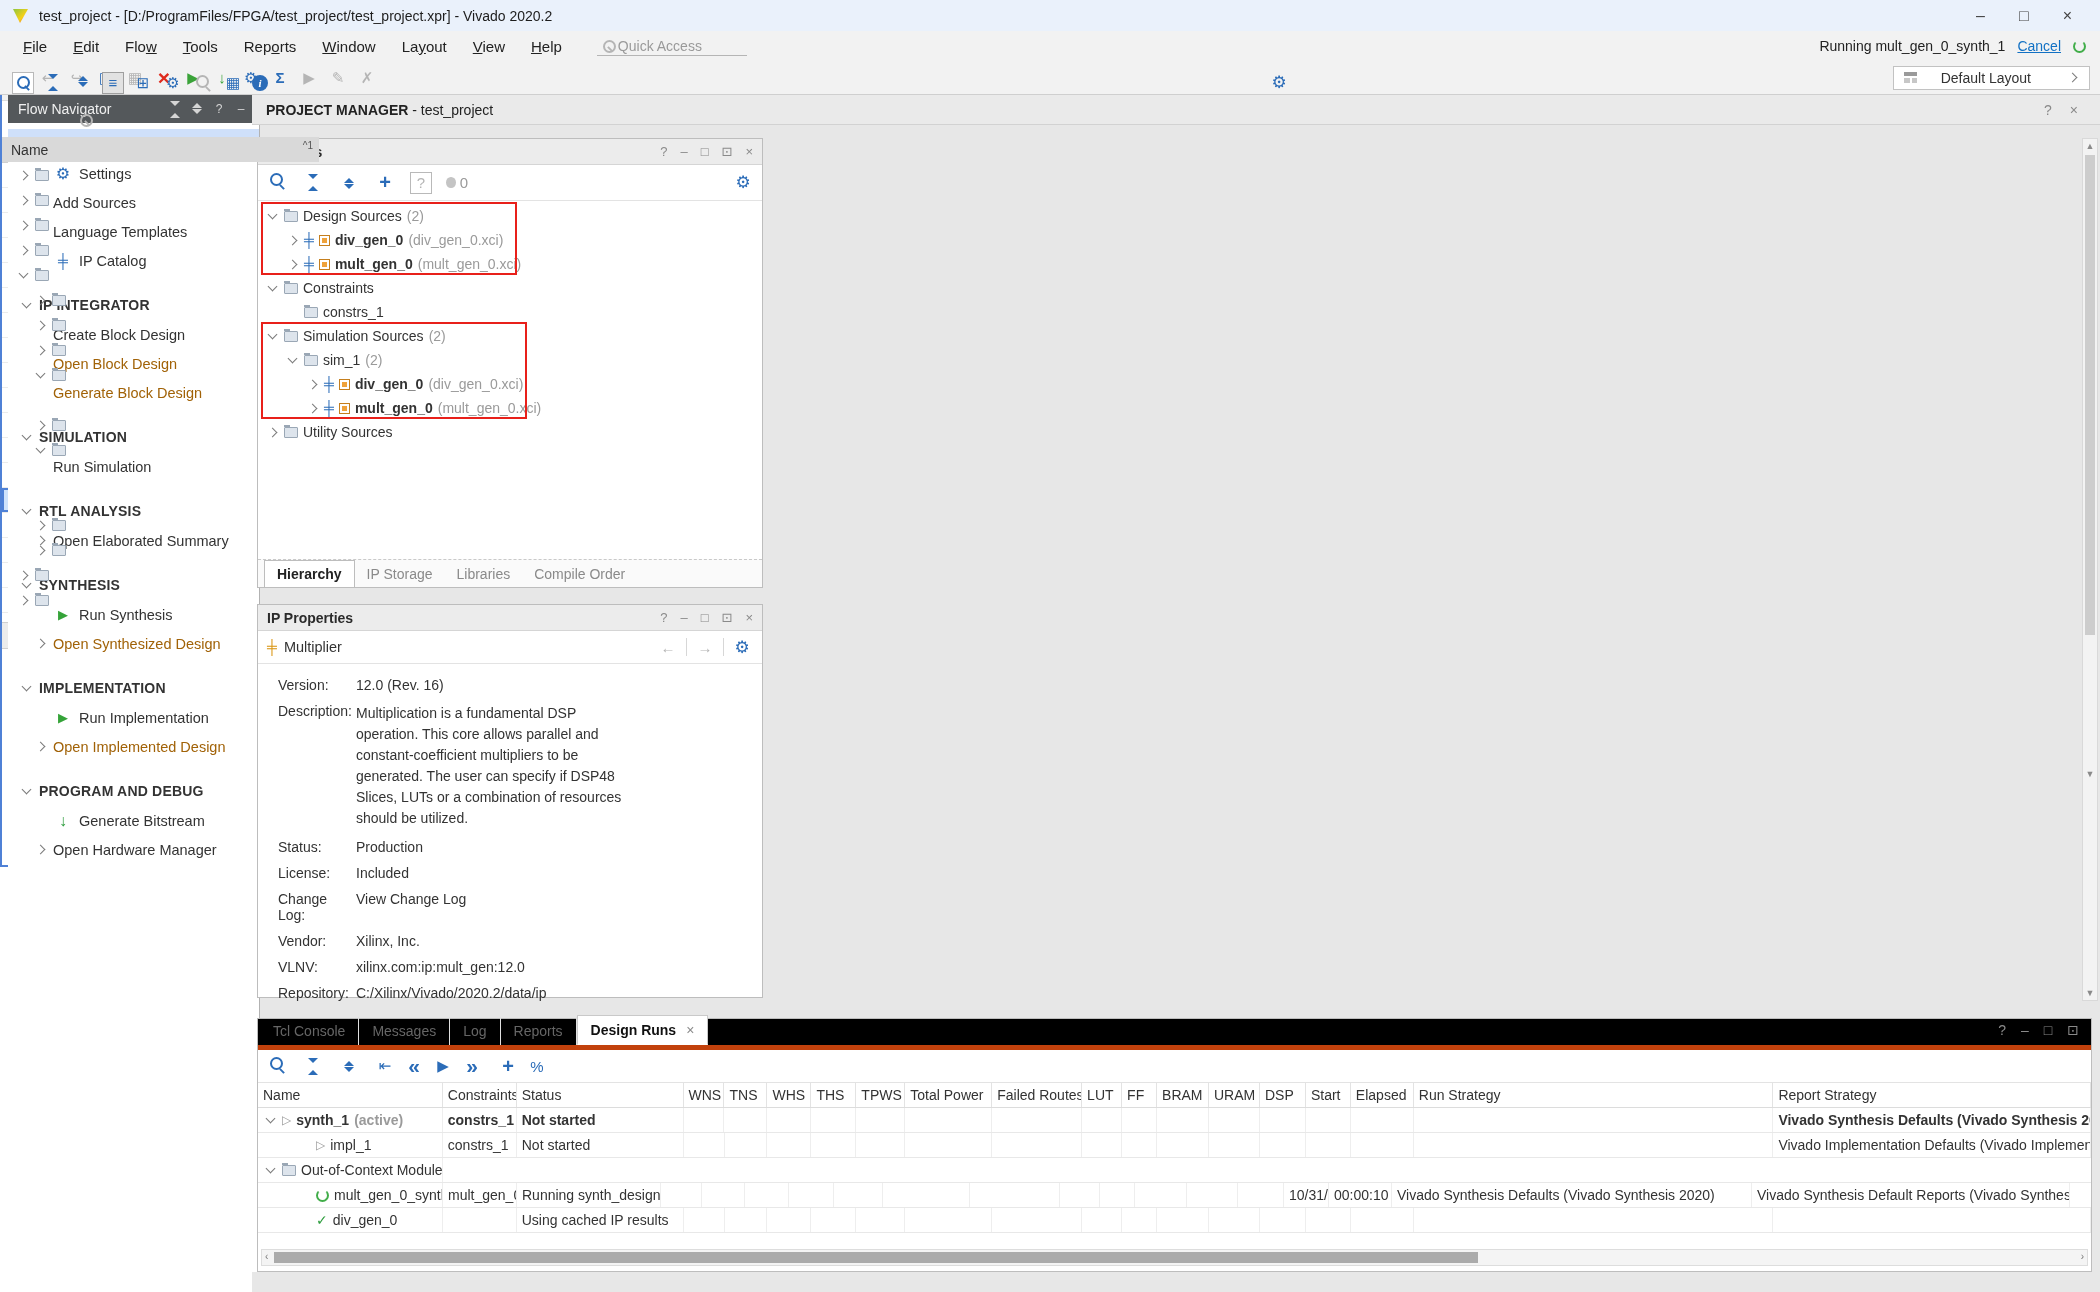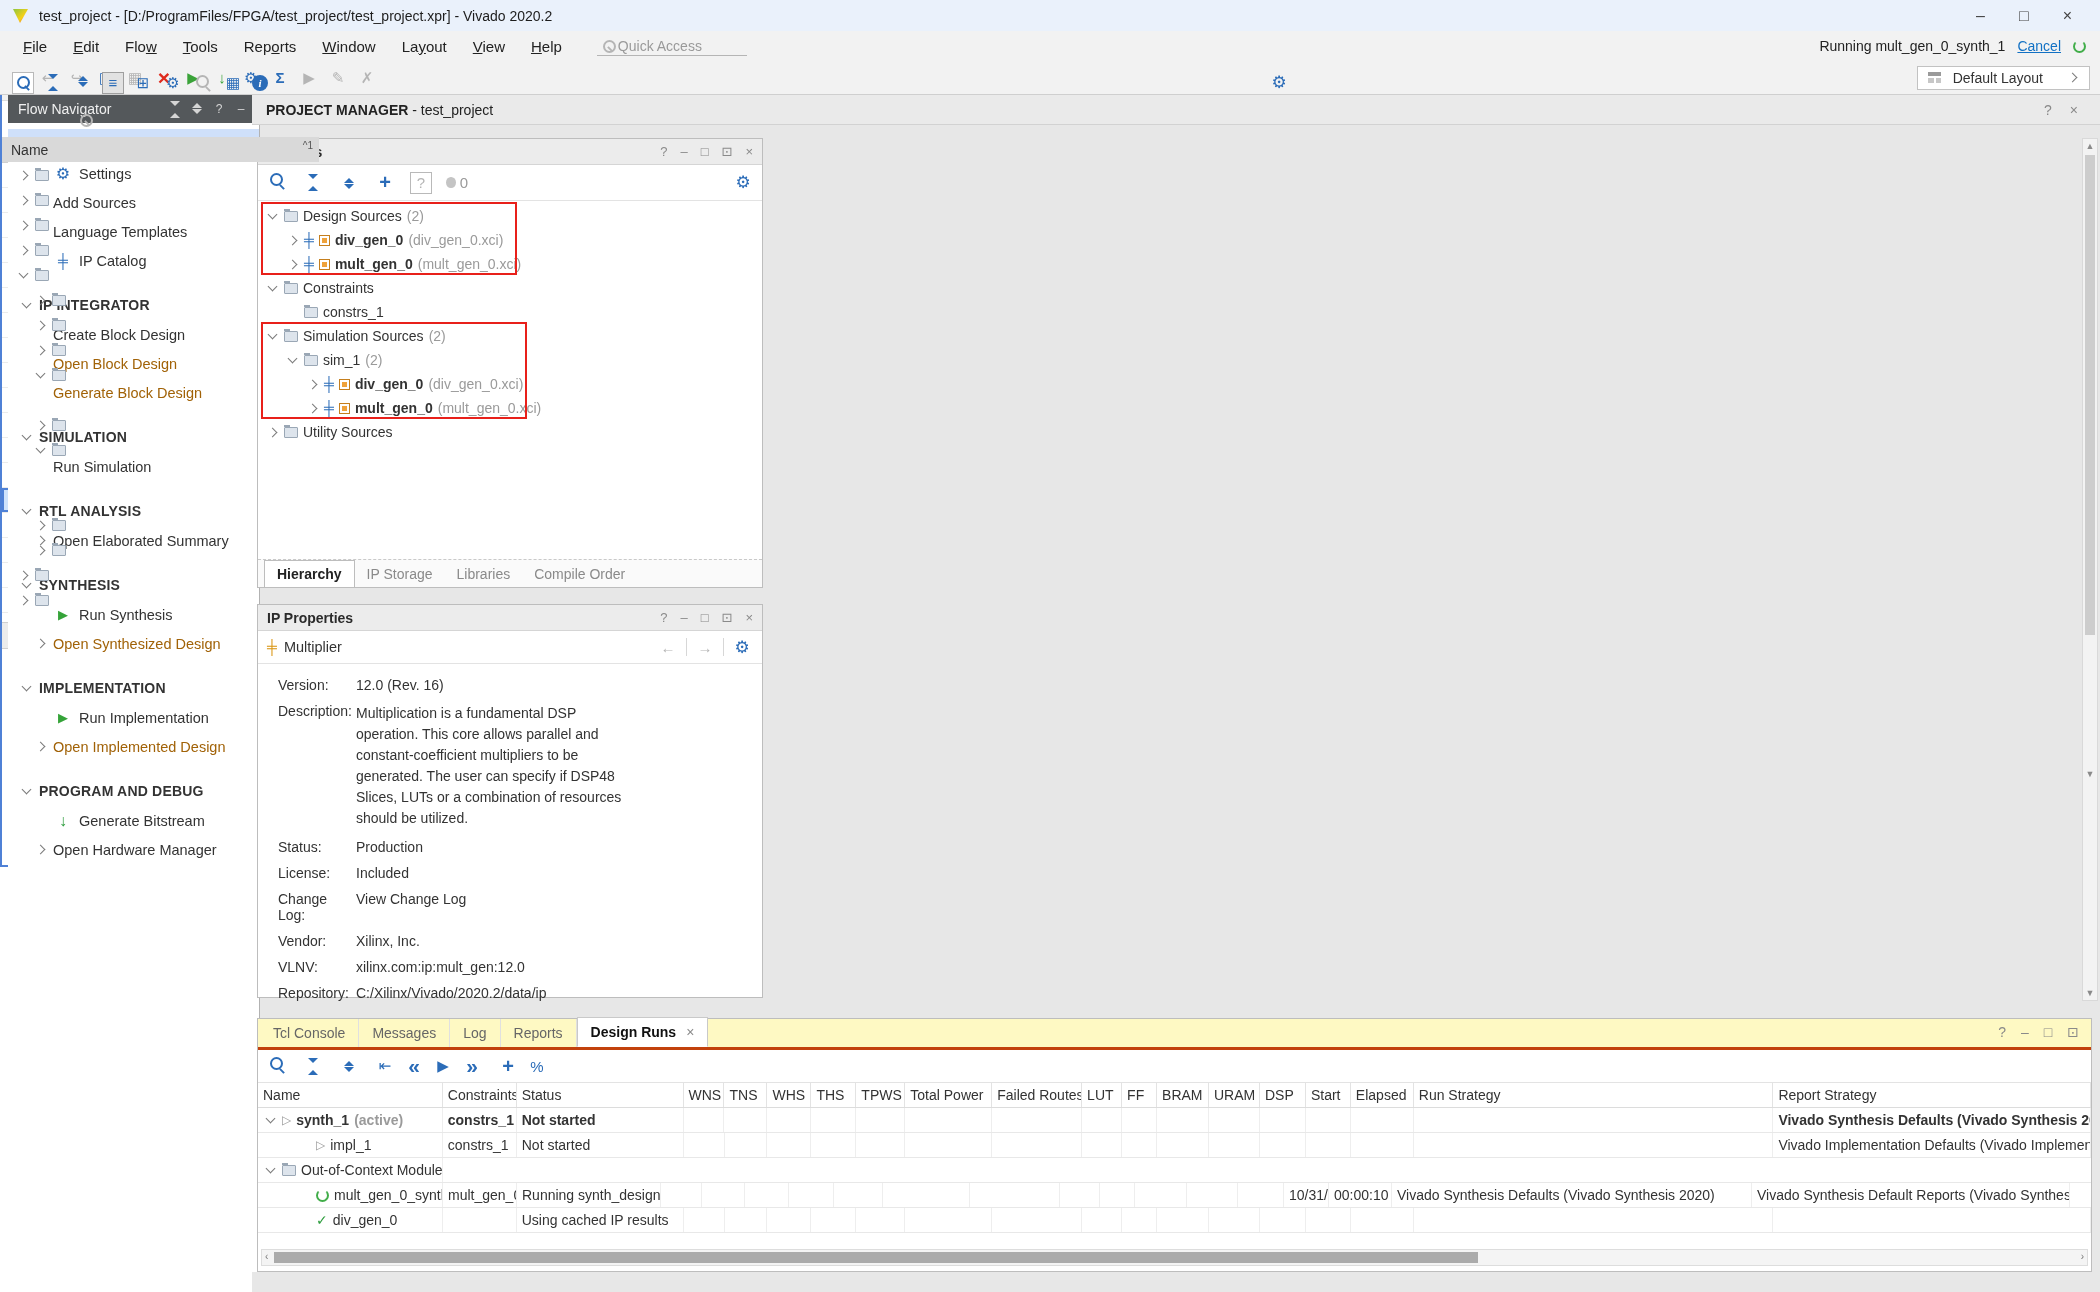--- a/index.html
+++ b/index.html
@@ -44,21 +44,21 @@
 .titlebar{position:absolute;left:0;top:0;width:2100px;height:31px;background:#eaf1fb;display:flex;align-items:center;padding:0 12px;gap:10px}
 .title-text{font-size:14px;color:#1d1d1d}
 .win-controls{margin-left:auto;display:flex;gap:34px;padding-right:16px;color:#444;font-size:16px}
 .menubar{position:absolute;left:0;top:31px;width:2100px;height:30px;background:#f2f2f2;display:flex;align-items:center;padding-left:10px}
 .menu-item{padding:4px 13px;font-size:15px;color:#222}
 .accel{text-decoration:underline}
 .qa{display:flex;align-items:center;border-bottom:1px solid #b5b5b5;color:#9a9a9a;width:150px;margin-left:22px;font-size:14px;padding:1px 2px;gap:2px}
 .menu-right{margin-left:auto;display:flex;align-items:center;gap:12px;padding-right:14px;font-size:14px;color:#222}
 .toolbar{position:absolute;left:0;top:61px;width:2100px;height:34px;background:#f2f2f2;border-bottom:1px solid #cfcfcf;display:flex;align-items:center;padding-left:8px;gap:7px}
 .tb-right{margin-left:auto;padding-right:10px}
-.layout-sel{display:flex;align-items:center;gap:12px;background:#fff;border:1px solid #c2c2c2;padding:3px 10px;font-size:14px;color:#333}
+.layout-sel{display:flex;align-items:center;gap:24px;background:#fff;border:1px solid #c2c2c2;padding:3px 10px;font-size:14px;color:#333}
 .grid-glyph{width:13px;height:11px;background:linear-gradient(#9a9a9a,#9a9a9a) 0 0/13px 4px no-repeat,linear-gradient(#c7c7c7,#c7c7c7) 0 6px/6px 5px no-repeat,linear-gradient(#c7c7c7,#c7c7c7) 8px 6px/5px 5px no-repeat}
 
 
 .flownav{position:absolute;left:8px;top:95px;width:252px;height:1177px;background:#fff;border-right:1px solid #b2b2b2}
 .fn-head{height:28px;background:#54585b;color:#f0f0f0;display:flex;align-items:center;padding:0 10px;font-size:14px}
 .fn-head .ics{margin-left:auto;display:flex;gap:6px;align-items:center}
 .fn-head .ic{color:#d5d5d5;width:16px;height:16px;font-size:12px}
 .fn-row{display:flex;align-items:center;gap:6px;white-space:nowrap}
 .fn-row.sec{height:30px;padding-left:12px;font-weight:bold;font-size:14px;letter-spacing:.2px}
 .fn-row.item{height:29px;padding-left:26px;font-size:14.5px}
@@ -140,21 +140,21 @@
 .d-val.b{font-weight:bold}
 .spacer9{height:9px}
 
 
 #vscroll{position:absolute;left:2082px;top:138px;width:16px;height:863px;background:#f3f3f3;border:1px solid #d9d9d9;font-size:9px;color:#8a8a8a}
 #vscroll .vthumb{position:absolute;left:2px;right:2px;top:16px;height:480px;background:#cdcdcd}
 #vscroll .va{position:absolute;left:0;right:0;text-align:center}
 
 
 #bottom{left:257px;top:1018px;width:1835px;height:254px}
-.b-tabs{height:31px;background:#fef9c3;border-bottom:3px solid #c2410c;display:flex;align-items:flex-end;padding-left:2px;font-size:14px}
+.b-tabs{height:31px;background:#000000;border-bottom:5px solid #c2410c;display:flex;align-items:flex-end;padding-left:2px;font-size:14px}
 .b-tab{padding:6px 13px;color:#666;border-right:1px solid #e0e0e0;display:flex;gap:10px;align-items:center}
 .b-tab.active{background:#fff;color:#111;font-weight:bold;border:1px solid #c9c9c9;border-bottom:1px solid #fff}
 .b-tabs .ics{margin-left:auto;display:flex;gap:15px;color:#8a8a8a;padding:0 12px 7px 0}
 .b-toolbar{height:33px;display:flex;gap:7px;padding:0 8px;align-items:center;border-bottom:1px solid #e3e3e3}
 .runs-header{display:flex;height:25px;border-bottom:1px solid #dcdcdc;font-size:14px;color:#333}
 .runs-header .rcell{border-right:1px solid #e3e3e3;padding:0 5px;line-height:25px;overflow:hidden;white-space:nowrap}
 .runs-row{display:flex;height:25px;border-bottom:1px solid #e8e8e8;font-size:14px}
 .runs-row .rcell{border-right:1px solid #eee;padding:0 5px;line-height:25px;overflow:hidden;white-space:nowrap}
 .runs-row .namecell{display:flex;align-items:center;gap:5px;padding-right:2px}
 .runs-row.rowbold .rcell{font-weight:bold}

